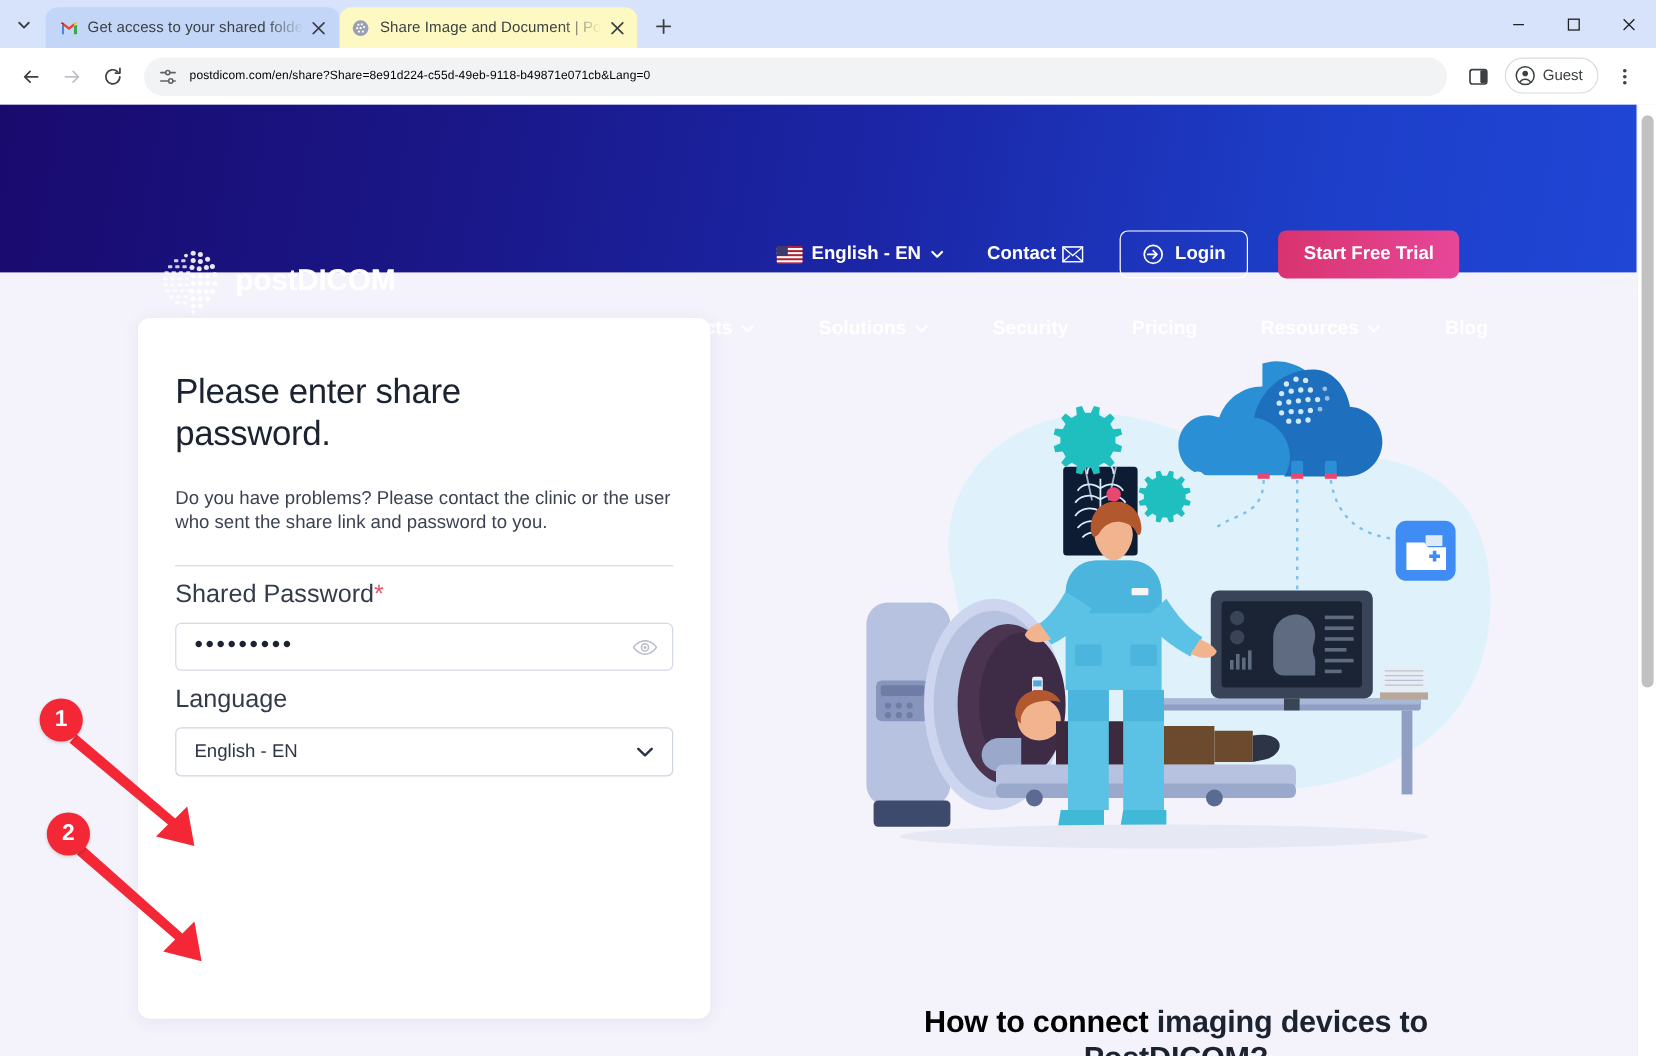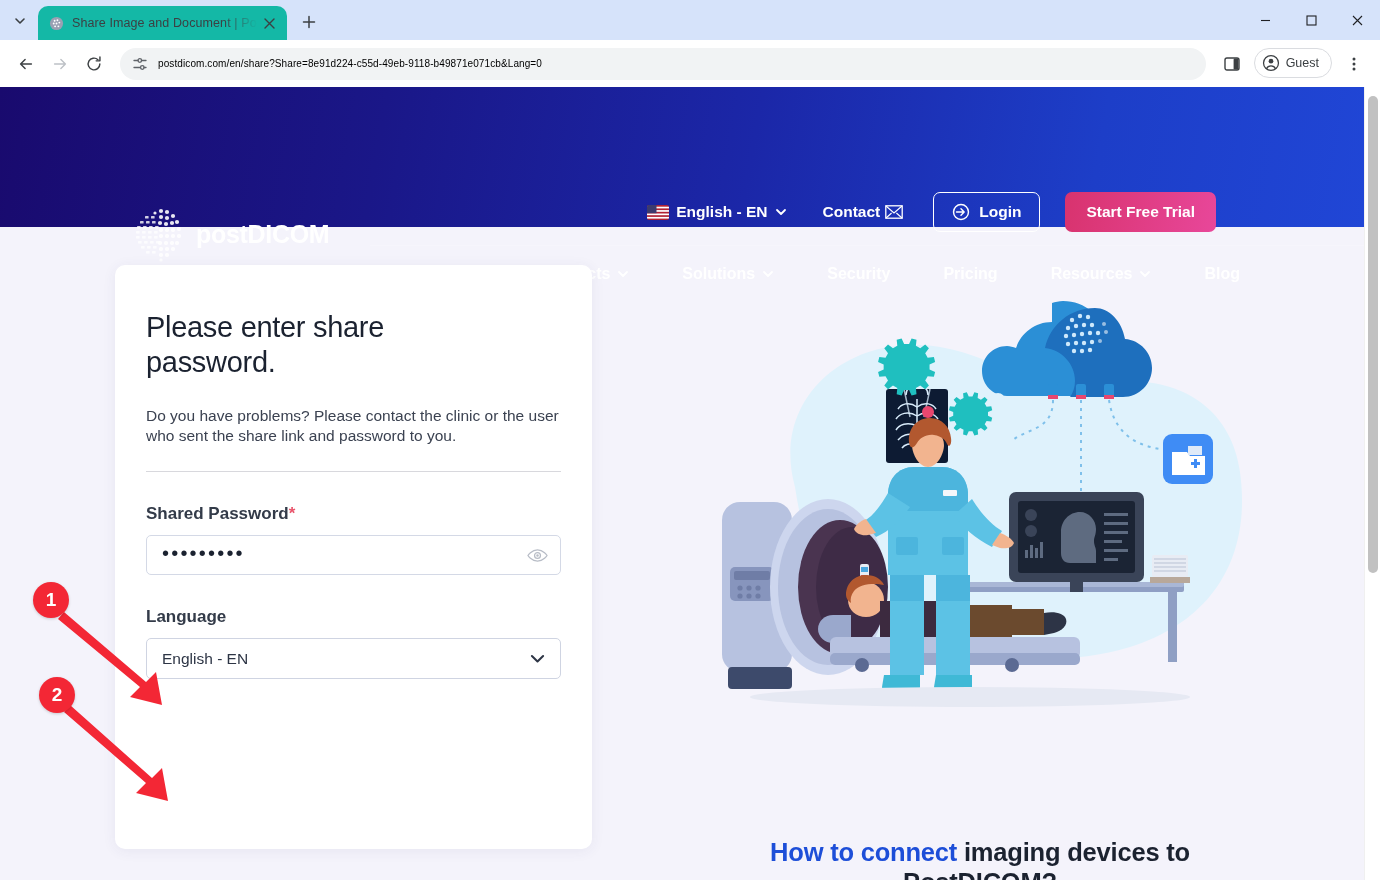--- a/index.html
+++ b/index.html
@@ -22,21 +22,21 @@
     display: flex; align-items: center; justify-content: center;
     border-radius: 50%; cursor: pointer;
   }
   .tab {
     height: 34px; display: flex; align-items: center;
     padding: 0 8px 0 11px; border-radius: 10px 10px 0 0;
     position: relative; font-size: 12px; color: #3c4043;
     max-width: 250px; min-width: 200px; cursor: pointer;
   }
   .tab.inactive { background: #c3d6f7; }
-  .tab.active { background: #14b8a6; padding-left: 10px; }
+  .tab.active { background: #fef9c3; padding-left: 10px; }
   .tab-favicon {
     width: 16px; height: 16px; flex: 0 0 16px; margin-right: 8px;
     display: flex; align-items: center; justify-content: center;
   }
   .tab-title {
     flex: 1; white-space: nowrap; overflow: hidden;
     font-size: 12.5px; letter-spacing: .1px;
     -webkit-mask-image: linear-gradient(to right, #000 82%, transparent 100%);
     mask-image: linear-gradient(to right, #000 82%, transparent 100%);
   }
@@ -164,21 +164,21 @@
   .card-title {
     font-size: 29px; line-height: 35px; color: #1b2230;
     font-weight: 400; letter-spacing: -.3px; max-width: 300px;
   }
   .card-desc {
     margin-top: 26px; font-size: 15.5px; line-height: 19.5px;
     color: #3b4251; font-weight: 400;
   }
   .card-rule { margin-top: 26px; height: 1px; background: #d8d8dd; }
   .field-label {
-    margin-top: 32px; font-size: 17px; color: #333b49; font-weight: 700;
+    margin-top: 12px; font-size: 21px; color: #333b49; font-weight: 400;
   }
   .req { color: #e9546b; }
   .pw-box {
     margin-top: 11px; height: 40px; border: 1px solid #d4d9e6;
     border-radius: 5px; display: flex; align-items: center;
     padding: 0 12px 0 15px; background: #fff; cursor: text;
   }
   .pw-dots {
     flex: 1; font-size: 20px; letter-spacing: 2.2px; color: #1b2230;
     line-height: 1; padding-bottom: 4px;
@@ -201,21 +201,21 @@
 
   
   .illus-wrap {
     position: absolute; left: 700px; top: 10px; width: 560px; height: 640px;
   }
   .carousel-caption {
     position: absolute; left: 0; right: 0; top: 600px;
     text-align: center; font-size: 25.5px; line-height: 30px;
     color: #1b2230; font-weight: 700; letter-spacing: -.2px;
   }
-  .cap-accent { color: #1d4ed8; }
+  .cap-accent { color: #000000; }
 
   
   .anno-badge {
     position: absolute; width: 36px; height: 36px; border-radius: 50%;
     background: #f32735; color: #fff; font-size: 19px; font-weight: 700;
     display: flex; align-items: center; justify-content: center;
     box-shadow: 0 1px 3px rgba(0,0,0,.18);
   }
   .anno-svg { position: absolute; left: 0; top: 0; pointer-events: none; }
 
@@ -235,20 +235,38 @@
 <div class="browser-chrome">
 
   <div class="tabstrip">
 
     <div class="tab-search-btn">
       <svg width="14" height="14" viewBox="0 0 14 14">
         <path d="M3 5l4 4 4-4" stroke="#3c4043" stroke-width="1.6" fill="none" stroke-linecap="round" stroke-linejoin="round"></path>
       </svg>
     </div>
 
+    <div class="tab inactive">
+      <span class="tab-favicon">
+        <svg width="15" height="11" viewBox="0 0 24 18">
+          <path d="M1 2.5 12 11 23 2.5V16a1.6 1.6 0 0 1-1.6 1.6h-2.6V6.4L12 11.6 5.2 6.4v11.2H2.6A1.6 1.6 0 0 1 1 16z" fill="#fff"></path>
+          <path d="M2.6 17.6h2.6V6.4L2 4v12a1 1 0 0 0 .6 1.6z" fill="#4285f4"></path>
+          <path d="M18.8 17.6h2.6A1.6 1.6 0 0 0 23 16V4l-4.2 2.4z" fill="#34a853"></path>
+          <path d="M5.2 6.4 12 11.6 18.8 6.4V2.2L12 7.2 5.2 2.2z" fill="#ea4335"></path>
+          <path d="M1 2.2 5.2 6.4V2.2L3 1A2 2 0 0 0 1 2.2z" fill="#c5221f"></path>
+          <path d="M23 2.2 18.8 6.4V2.2L21 1a2 2 0 0 1 2 1.2z" fill="#fbbc04"></path>
+        </svg>
+      </span>
+      <span class="tab-title">Get access to your shared folde</span>
+      <span class="tab-close">
+        <svg width="11" height="11" viewBox="0 0 11 11">
+          <path d="M1 1l9 9M10 1l-9 9" stroke="#3c4043" stroke-width="1.4" stroke-linecap="round"></path>
+        </svg>
+      </span>
+    </div>
 
     <div class="tab active">
       <span class="tab-favicon">
         <svg width="15" height="15" viewBox="0 0 16 16">
           <circle cx="8" cy="8" r="7" fill="#9aa0b3"></circle>
           <circle cx="6" cy="5" r="1" fill="#fff"></circle>
             <circle cx="9" cy="4.5" r="1" fill="#fff"></circle>
           <circle cx="5" cy="8" r="1" fill="#fff"></circle>
             <circle cx="8" cy="8" r="1" fill="#fff"></circle>
           <circle cx="11" cy="7" r="1" fill="#fff"></circle>

